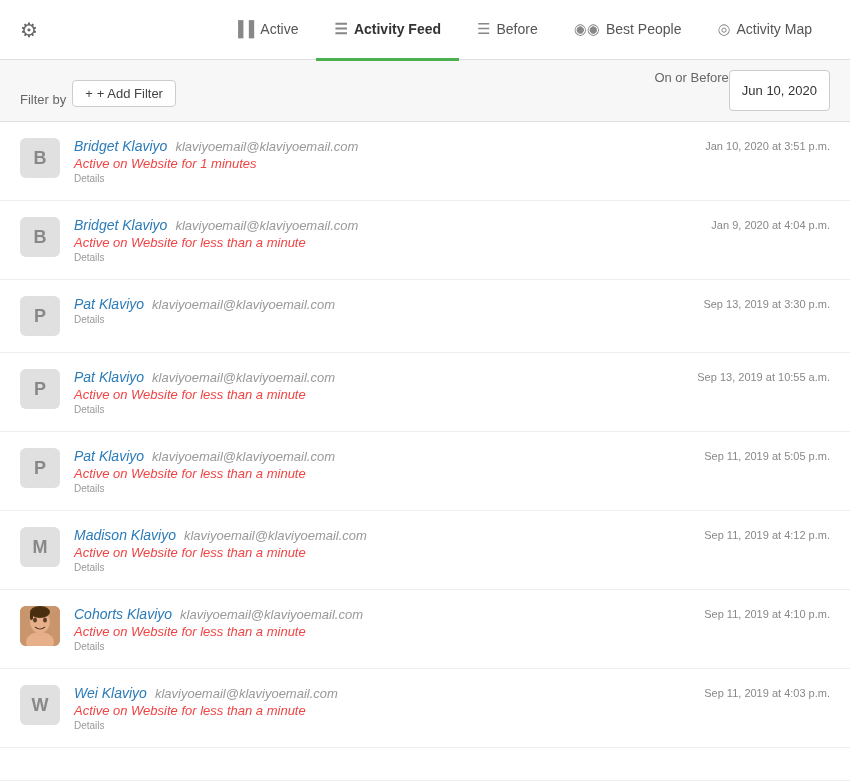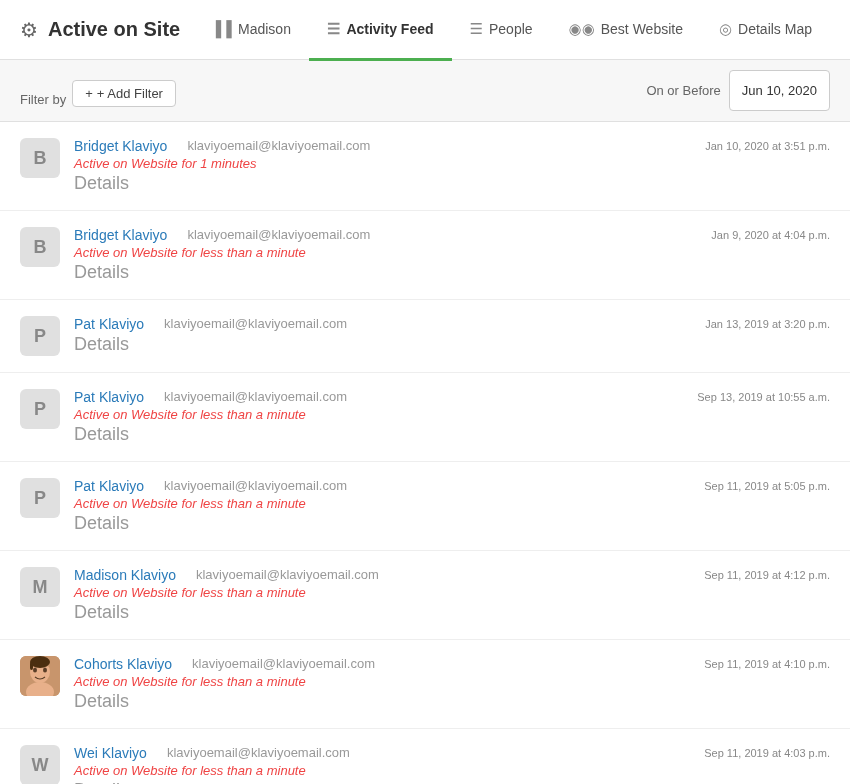--- a/index.html
+++ b/index.html
@@ -71,21 +71,21 @@
       align-items: center;
       gap: 4px;
       padding: 5px 12px;
       background: #fff;
       border: 1px solid #ccc;
       border-radius: 4px;
       font-size: 13px;
       color: #444;
       cursor: pointer;
     }
-    .filter-right { display: flex; align-items: center; gap: 8px; }
+    .filter-right { display: flex; align-items: flex-start; gap: 0; }
     .filter-date-label { font-size: 13px; color: #666; }
     .filter-date-value {
       padding: 12px 12px;
       background: #fff;
       border: 1px solid #ccc;
       border-radius: 4px;
       font-size: 13px;
       color: #333;
       cursor: pointer;
     }
@@ -107,68 +107,67 @@
       align-items: center;
       justify-content: center;
       font-size: 18px;
       font-weight: 600;
       color: #888;
       background: #e0e0e0;
       flex-shrink: 0;
       overflow: hidden;
     }
     .activity-info { flex: 1; }
-    .activity-name-line { display: flex; align-items: flex-start; gap: 20px; flex-wrap: wrap; }
+    .activity-name-line { display: flex; align-items: center; gap: 8px; flex-wrap: wrap; font-style: italic; }
     .activity-name {
       color: #2b7bb9;
       font-weight: 500;
       cursor: pointer;
       font-size: 14px;
     }
     .activity-email { color: #999; font-size: 13px; }
     .activity-desc { font-size: 13px; color: #ef4444; margin-top: 2px; font-style: italic; }
-    .activity-details { font-size: 18px; color: #999; margin-top: 2px; cursor: pointer; }
+    .activity-details { font-size: 10px; color: #999; margin-top: 2px; cursor: pointer; }
     .activity-time {
       font-size: 11px;
       color: #888;
       white-space: nowrap;
       margin-left: auto;
       flex-shrink: 0;
       padding-top: 2px;
     }
   </style>
 </head>
 <body>
 
 <div class="header">
   <div class="header-brand">
     <span class="gear-icon">⚙</span>
-    <span class="title">Active on Site</span>
   </div>
   <nav class="nav">
 
   <div class="nav-item">
         <span class="nav-icon">▐▐</span>
-        <span>Madison</span>
+        <span>Active</span>
       </div>
       <div class="nav-item active">
         <span class="nav-icon">☰</span>
         <span>Activity Feed</span>
       </div>
       <div class="nav-item">
         <span class="nav-icon">☰</span>
-        <span>People</span>
+        <span>Before</span>
       </div>
       <div class="nav-item">
         <span class="nav-icon">◉◉</span>
-        <span>Best Website</span>
+        <span>Best People</span>
       </div>
       <div class="nav-item">
         <span class="nav-icon">◎</span>
-        <span>Details Map</span>
+        <span>Activity Map</span>
       </div>
     </nav>
 </div>
 
 <div class="filter-bar">
   <div class="filter-left">
     <span class="filter-label">Filter by</span>
     <button class="add-filter-btn">
       <span>+</span>
       <span>+ Add Filter</span>
@@ -208,21 +207,21 @@
     </div>
     <div class="activity-item">
       <div class="avatar">P</div>
       <div class="activity-info">
         <div class="activity-name-line">
           <span class="activity-name">Pat Klaviyo</span>
           <span class="activity-email">klaviyoemail@klaviyoemail.com</span>
         </div>
         <div class="activity-details">Details</div>
       </div>
-      <div class="activity-time">Jan 13, 2019 at 3:20 p.m.</div>
+      <div class="activity-time">Sep 13, 2019 at 3:30 p.m.</div>
     </div>
     <div class="activity-item">
       <div class="avatar">P</div>
       <div class="activity-info">
         <div class="activity-name-line">
           <span class="activity-name">Pat Klaviyo</span>
           <span class="activity-email">klaviyoemail@klaviyoemail.com</span>
         </div>
         <div class="activity-desc">Active on Website for less than a minute</div>
         <div class="activity-details">Details</div>

